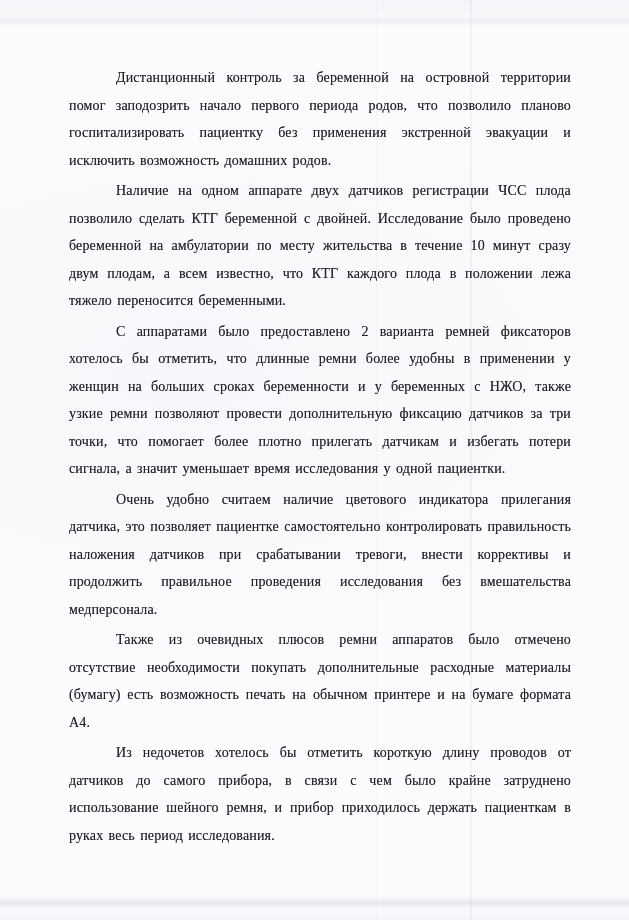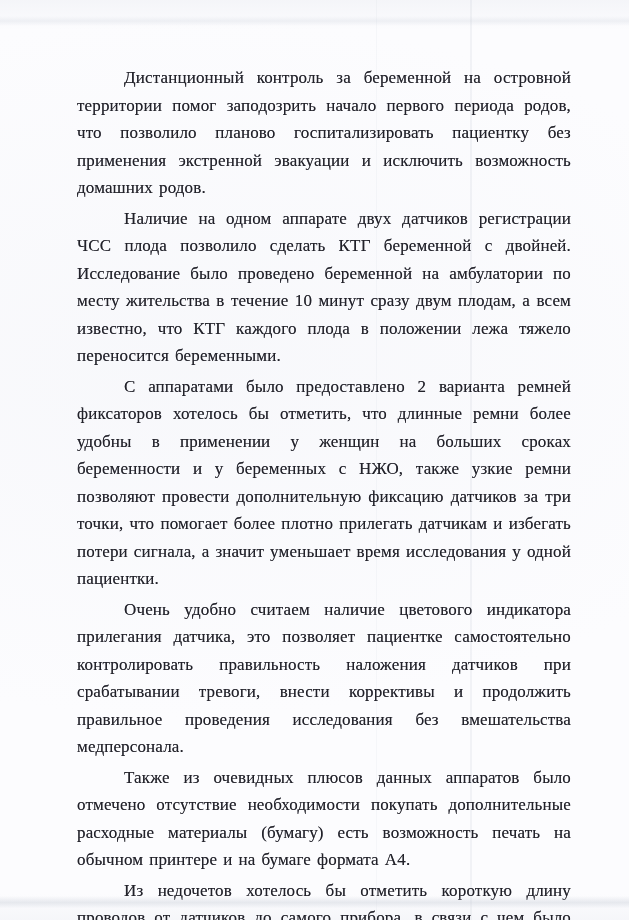--- a/index.html
+++ b/index.html
@@ -62,22 +62,22 @@
     background: linear-gradient(180deg, rgba(214,218,226,0.0), rgba(200,205,215,0.40) 55%, rgba(240,241,245,0.15));
     pointer-events: none;
   }
   .text-block {
     position: absolute;
     top: 64px;
     left: 69px;
     width: 502px;
   }
   .text-block p {
-    margin: 0 0 3px 8px;
-    font-size: 17px;
+    margin: 0 0 3px 0;
+    font-size: 14px;
     line-height: 27.5px;
     text-align: justify;
     text-indent: 47px;
     color: #22222a;
     letter-spacing: 0.15px;
     word-spacing: 1.6px;
     
     text-shadow: 0 0 0.5px rgba(34,34,46,0.55);
   }
 </style>
@@ -88,19 +88,19 @@
 
   <div class="scan-band-top"></div>
   <div class="scan-streak-v"></div>
   <div class="scan-streak-v2"></div>
 
   <div class="text-block">
     <p>Дистанционный контроль за беременной на островной территории помог заподозрить начало первого периода родов, что позволило планово госпитализировать пациентку без применения экстренной эвакуации и исключить возможность домашних родов.</p>
     <p>Наличие на одном аппарате двух датчиков регистрации ЧСС плода позволило сделать КТГ беременной с двойней. Исследование было проведено беременной на амбулатории по месту жительства в течение 10 минут сразу двум плодам, а всем известно, что КТГ каждого плода в положении лежа тяжело переносится беременными.</p>
     <p>С аппаратами было предоставлено 2 варианта ремней фиксаторов хотелось бы отметить, что длинные ремни более удобны в применении у женщин на больших сроках беременности и у беременных с НЖО, также узкие ремни позволяют провести дополнительную фиксацию датчиков за три точки, что помогает более плотно прилегать датчикам и избегать потери сигнала, а значит уменьшает время исследования у одной пациентки.</p>
     <p>Очень удобно считаем наличие цветового индикатора прилегания датчика, это позволяет пациентке самостоятельно контролировать правильность наложения датчиков при срабатывании тревоги, внести коррективы и продолжить правильное проведения исследования без вмешательства медперсонала.</p>
-    <p>Также из очевидных плюсов данных аппаратов было отмечено отсутствие необходимости покупать дополнительные расходные материалы (бумагу) есть возможность печать на обычном принтере и на бумаге формата А4.</p>
+    <p>Также из очевидных плюсов ремни аппаратов было отмечено отсутствие необходимости покупать дополнительные расходные материалы (бумагу) есть возможность печать на обычном принтере и на бумаге формата А4.</p>
     <p>Из недочетов хотелось бы отметить короткую длину проводов от датчиков до самого прибора, в связи с чем было крайне затруднено использование шейного ремня, и прибор приходилось держать пациенткам в руках весь период исследования.</p>
   </div>
 
   <div class="scan-band-bottom"></div>
 
 </div>
 
 </body></html>

